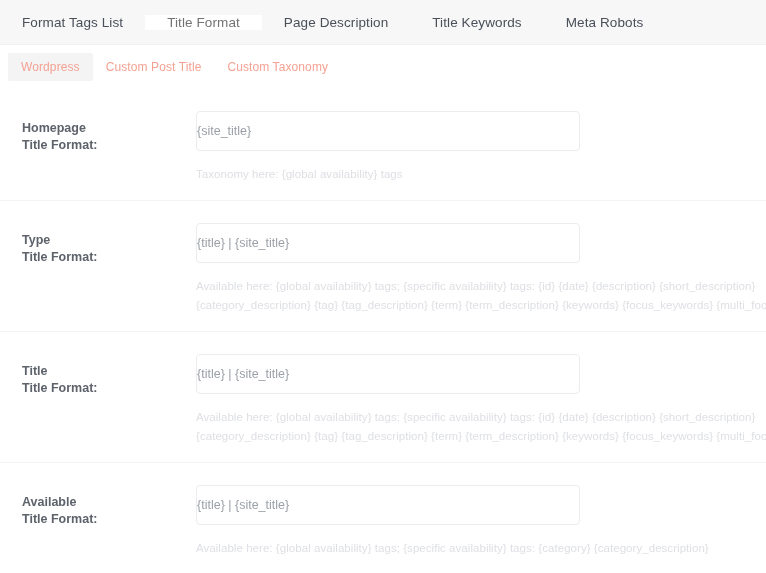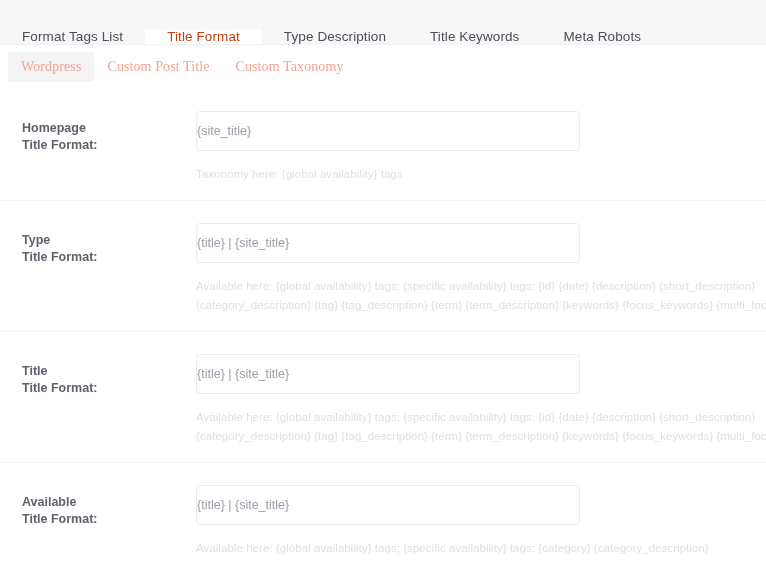--- a/index.html
+++ b/index.html
@@ -20,61 +20,60 @@
     background: #ffffff;
     overflow: hidden;
   }
 
   
   .tabbar {
     position: relative;
     height: 45px;
     background: #f7f7f8;
     display: flex;
-    align-items: flex-end;
+    align-items: center;
     border-bottom: 1px solid #f1f1f3;
   }
   .tab {
     display: flex;
     align-items: center;
     justify-content: center;
     padding: 0 22px;
     font-size: 13.5px;
     color: #4a4f58;
     background: #f7f7f8;
     white-space: nowrap;
     letter-spacing: .1px;
     cursor: pointer;
   }
   .tab.active {
     background: #ffffff;
-    color: #c2410c;
+    color: #737373;
   }
   .tabbar-filler {
     flex: 1;
     background: #f7f7f8;
   }
 
   
   .subtabs {
     display: flex;
     align-items: center;
     height: 44px;
     padding-left: 8px;
     background: #ffffff;
   }
   .subtab {
-    font-size: 14px;
+    font-size: 12px;
     color: #f5a293;
     padding: 7px 13px;
     border-radius: 2px;
     white-space: nowrap;
     cursor: pointer;
     letter-spacing: .1px;
-    font-family: Liberation Serif, serif;
   }
   .subtab.active {
     background: #f4f4f5;
     color: #f5a293;
   }
 
   
   .rows {
     background: #ffffff;
   }
@@ -132,21 +131,21 @@
 <div id="panel">
 
   <div class="tabbar">
     <div class="tab">
       <span>Format Tags List</span>
     </div>
     <div class="tab active">
       <span>Title Format</span>
     </div>
     <div class="tab">
-      <span>Type Description</span>
+      <span>Page Description</span>
     </div>
     <div class="tab">
       <span>Title Keywords</span>
     </div>
     <div class="tab">
       <span>Meta Robots</span>
     </div>
     <div class="tabbar-filler"></div>
   </div>
 

